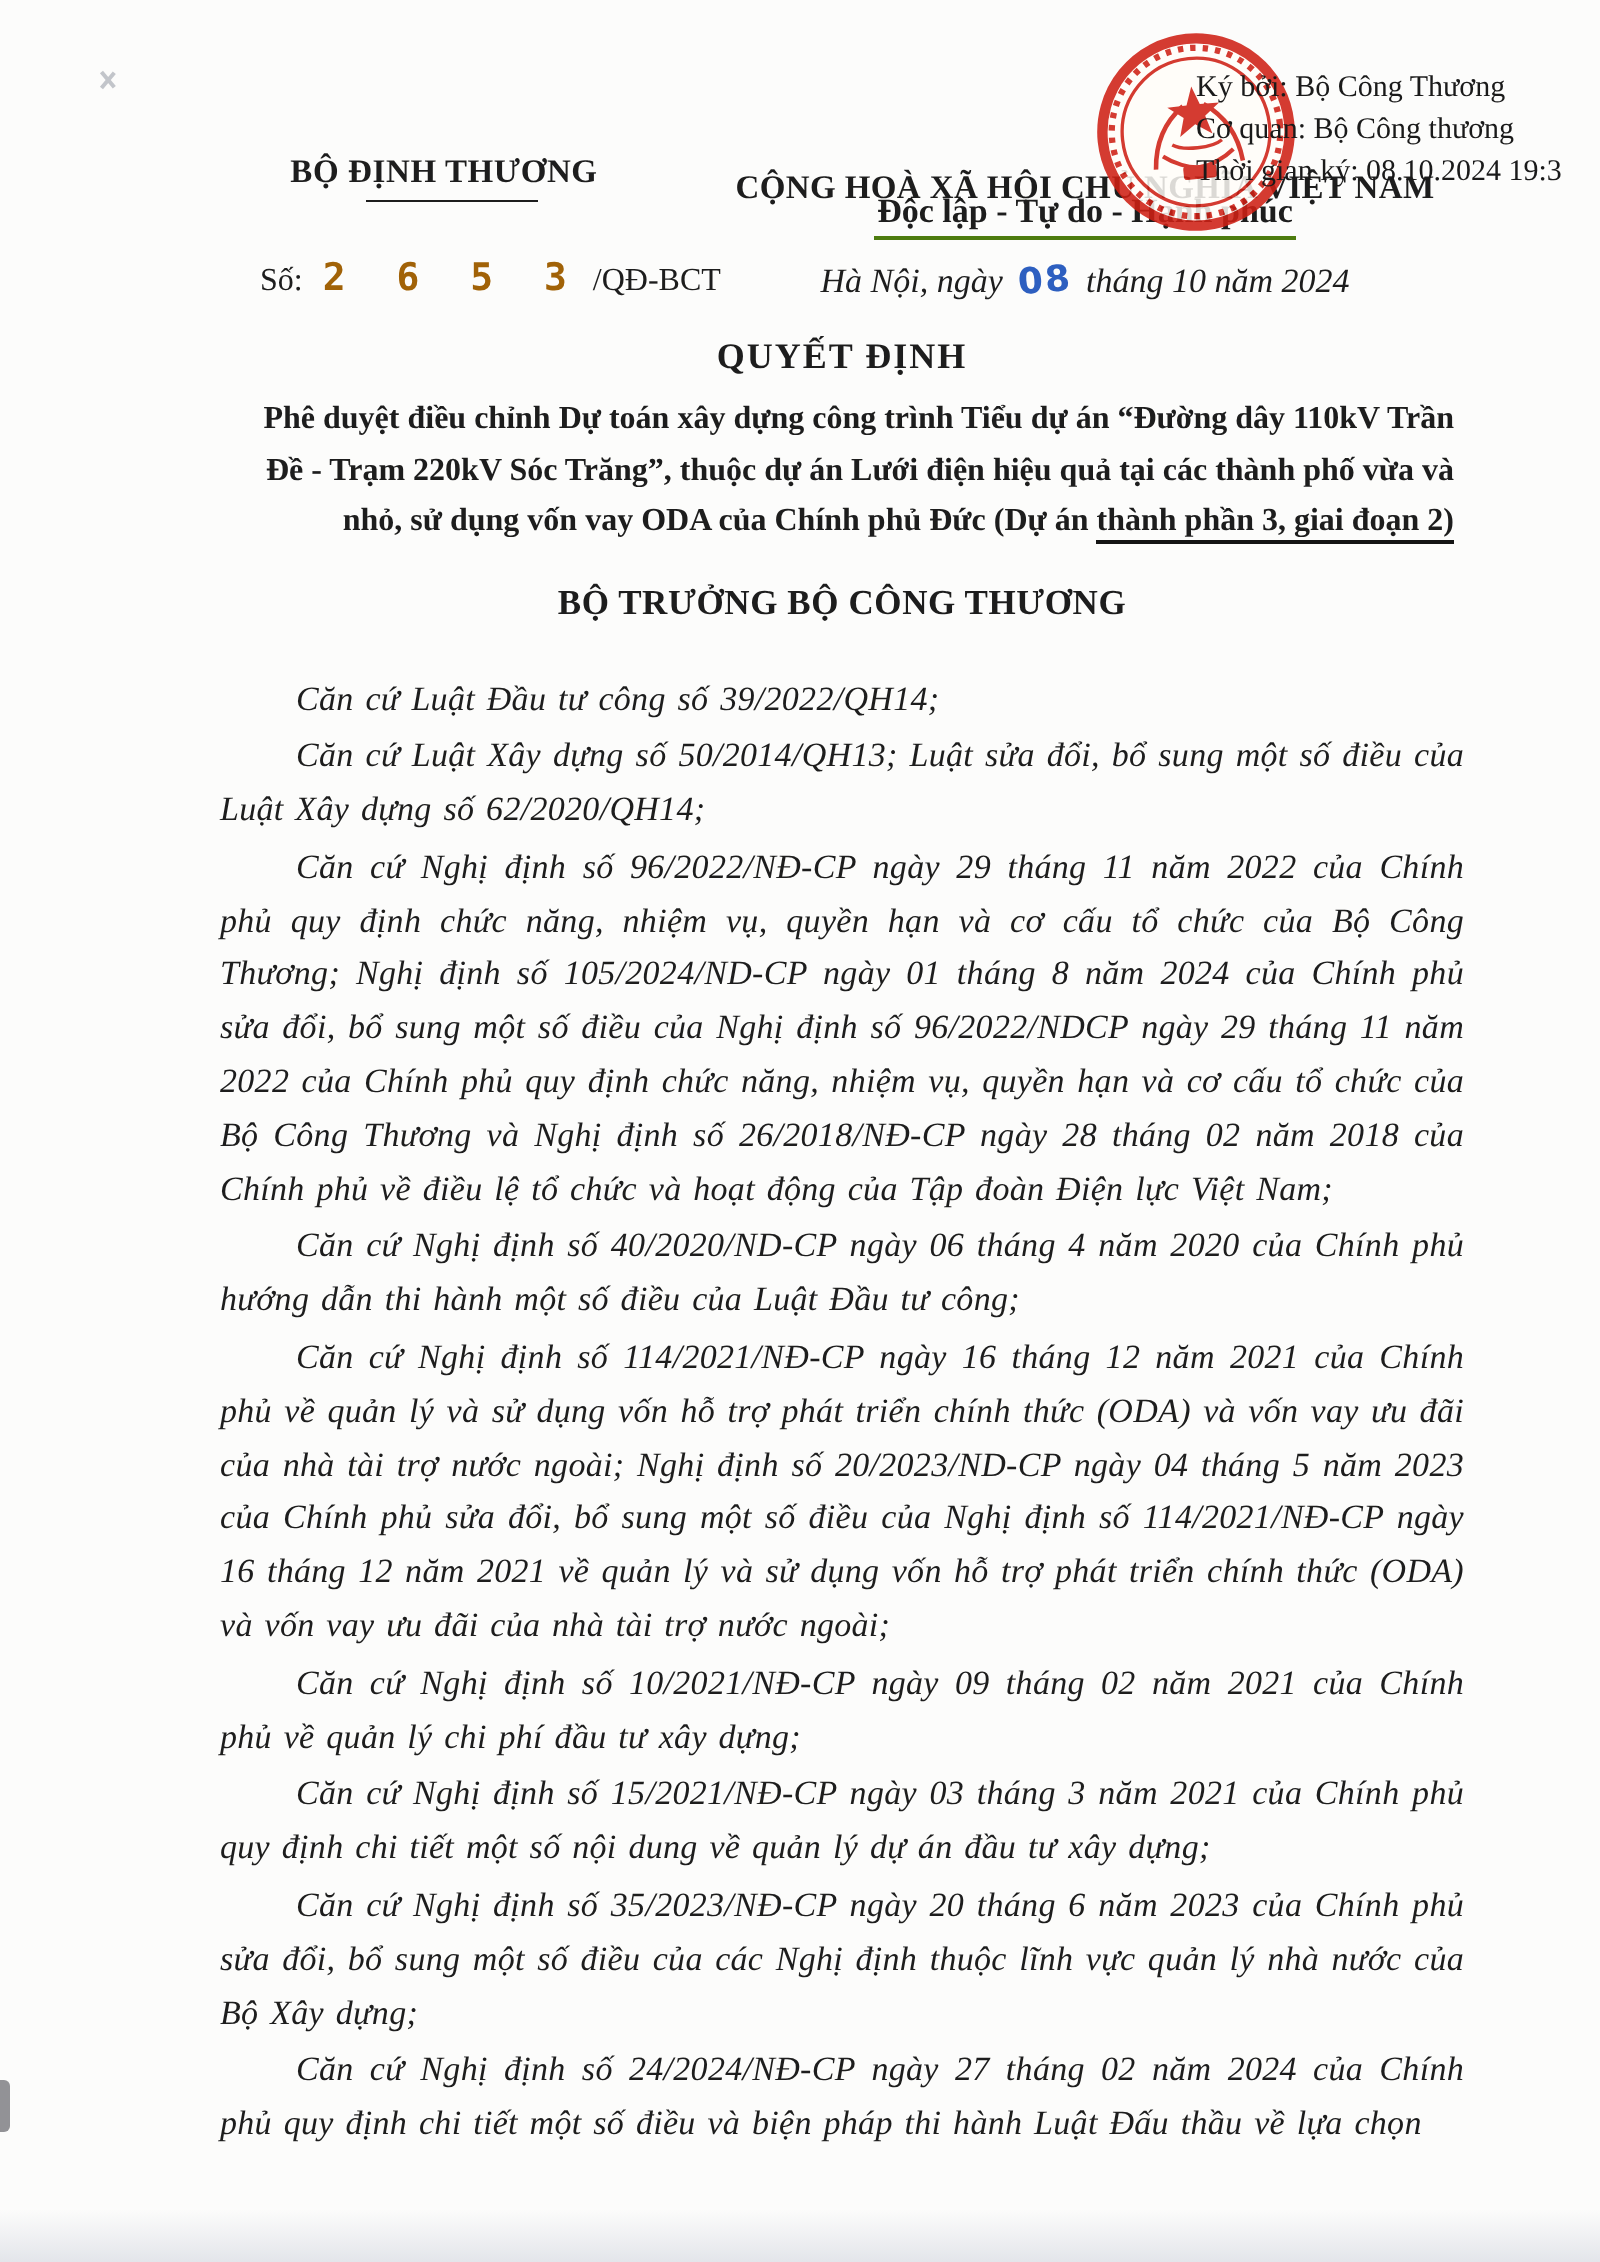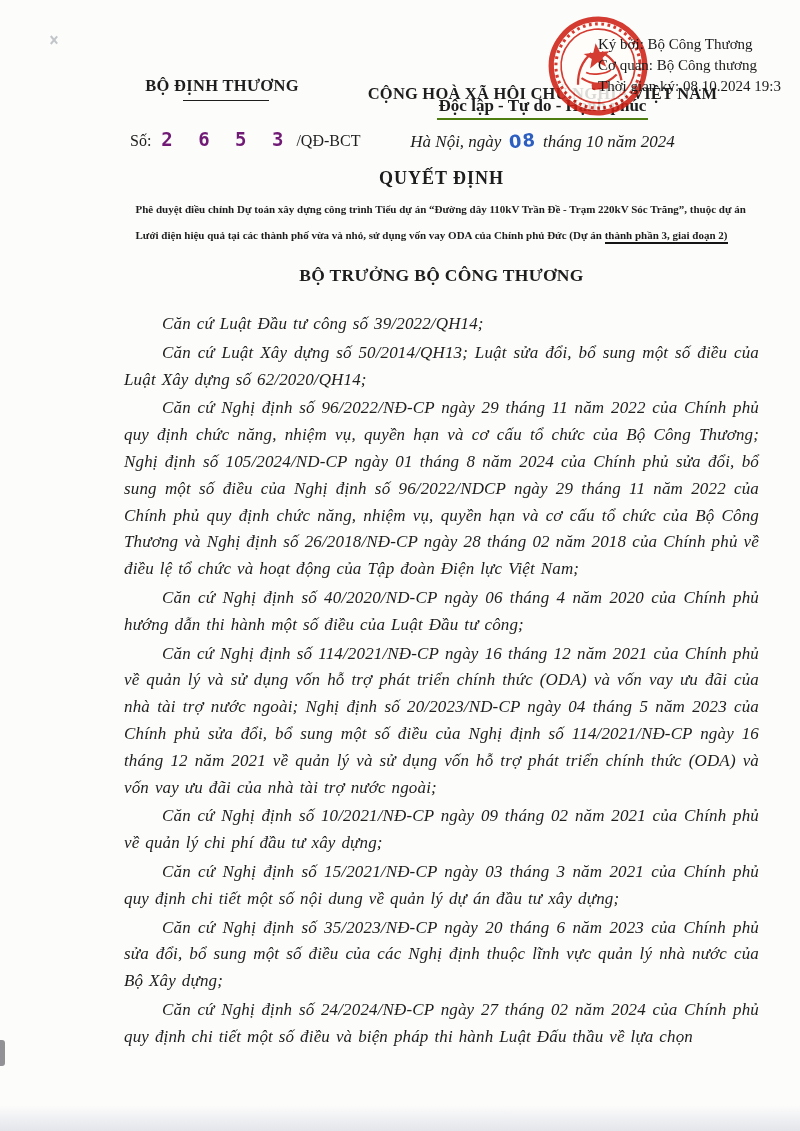--- a/index.html
+++ b/index.html
@@ -19,21 +19,21 @@
     text-align: center; font-weight: bold; font-size: 16.5px; letter-spacing: .3px;
   }
   .org-underline {
     position: absolute; left: 183px; top: 100px; width: 86px; height: 0;
     border-bottom: 1.6px solid #1d1d1d;
   }
   .doc-number { position: absolute; left: 130px; top: 128px; font-size: 16px; }
   .doc-number .stamp-num {
     font-family: "DejaVu Sans Mono", monospace;
     font-size: 19px; font-weight: 600; letter-spacing: 7px;
-    color: #701a75; margin: 0 2px 0 6px;
+    color: #a16207; margin: 0 2px 0 6px;
   }
   .national-title {
     position: absolute; left: 335px; top: 84px; width: 415px;
     text-align: center; font-weight: bold; font-size: 16.5px; letter-spacing: .2px;
   }
   .motto-wrap { position: absolute; left: 335px; top: 96px; width: 415px; text-align: center; }
   .motto {
     display: inline-block; font-weight: bold; font-size: 17px;
     border-bottom: 2px solid #4d7c0f; padding: 0 2px 2px 2px;
   }
@@ -52,28 +52,28 @@
   .seal {
     position: absolute; left: 544px; top: 14px; width: 108px; height: 104px;
     transform: rotate(-6deg); z-index: 3;
   }
   .sig-block {
     position: absolute; left: 598px; top: 34px; width: 230px; z-index: 4;
     font-size: 15px; line-height: 21px; color: #1a1a1a; white-space: nowrap;
   }
 
   
-  .content { padding: 0 41px 0 110px; margin-left: 14px; }
+  .content { padding: 0 68px 0 110px; }
   .doc-type {
     margin: 0; text-align: center; font-size: 18px; font-weight: bold;
     letter-spacing: 1px;
   }
   .subject {
-    width: 612px; margin: 8px auto 0; text-align: left;
-    font-weight: bold; font-size: 11px; line-height: 25.5px;
+    width: 612px; margin: 8px auto 0; text-align: right;
+    font-weight: bold; font-size: 16px; line-height: 25.5px;
   }
   .subject .underlined { border-bottom: 2px solid #141414; padding-bottom: 1px; }
   .issuer {
     margin: 17px 0 0; text-align: center; font-weight: bold;
     font-size: 17.5px; letter-spacing: .3px;
   }
   .body-text { margin-top: 25px; }
   .body-text p {
     margin: 0 0 2px 0; text-indent: 38px; text-align: justify;
     font-style: italic; font-size: 17px; line-height: 26.8px;

